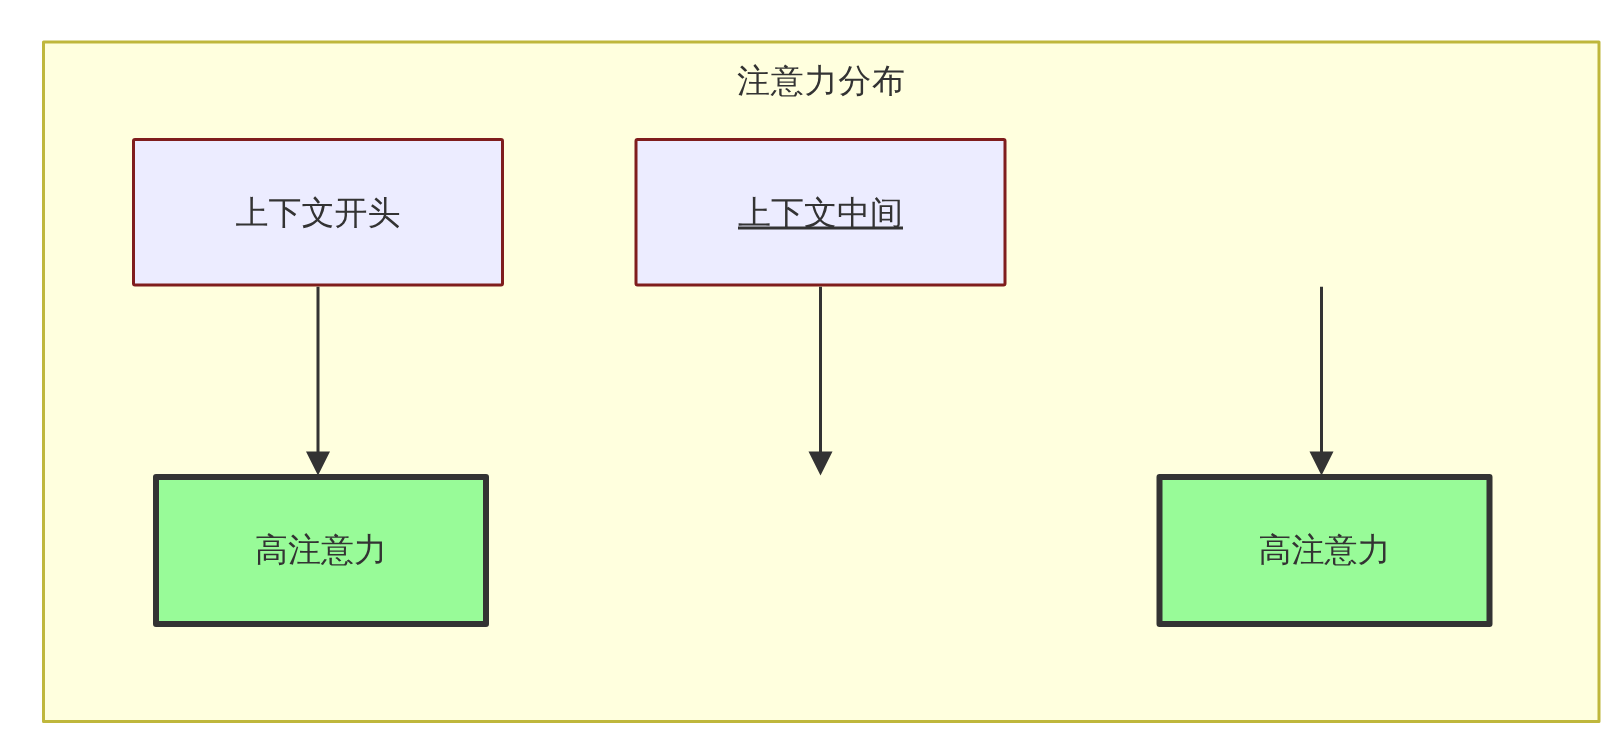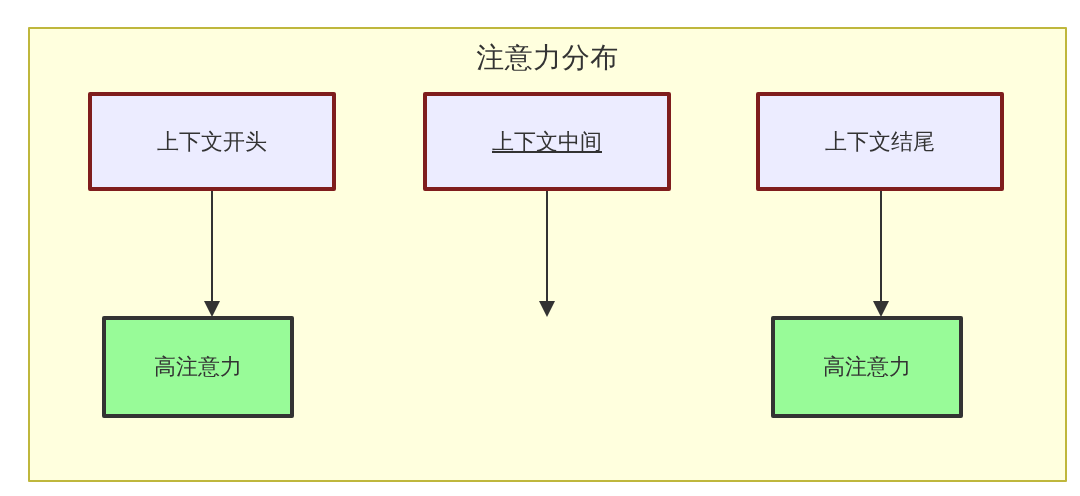--- a/index.html
+++ b/index.html
@@ -30,46 +30,46 @@
     background: #ffffde;
     border: 2px solid #bfb73c;
     border-radius: 1px;
   }
   #cluster-title {
     position: absolute;
     left: 0;
     top: 10px;
     width: 100%;
     text-align: center;
-    font-size: 28px;
+    font-size: 22px;
     color: #333333;
     letter-spacing: 0.5px;
     white-space: nowrap;
   }
   
   .node {
     position: absolute;
     box-sizing: border-box;
     display: flex;
     align-items: center;
     justify-content: center;
     font-size: 22px;
     color: #333333;
     white-space: nowrap;
     border-radius: 2px;
   }
   .node.context {
     background: #ececff;
-    border: 4px solid #7f1d1d;
+    border: 2px solid #7f1d1d;
     width: 248px;
     height: 99px;
   }
   .node.attn {
     border: 4px solid #333333;
-    width: 192px;
+    width: 224px;
     height: 102px;
   }
   .node.attn.high { background: #98fb98; }
   .node.attn.low  { background: #fb8b91; }
 
   
   .col1-top { left: 88px;  top: 92px; }
   .col2-top { left: 423px; top: 92px; text-decoration: underline; }
   .col3-top { left: 756px; top: 92px; }
 
@@ -99,23 +99,20 @@
   </div>
 
   <div class="node context col1-top">
     <span>上下文开头</span>
   </div>
 
   <div class="node context col2-top">
     <span>上下文中间</span>
   </div>
 
-  <div class="node context col3-top">
-    <span>上下文结尾</span>
-  </div>
 
   <div class="arrow a1">
     <svg width="20" height="128" viewBox="0 0 20 128">
       <line x1="10" y1="0" x2="10" y2="112" stroke="#333333" stroke-width="2"></line>
       <polygon points="10,126 2,110 18,110" fill="#333333"></polygon>
     </svg>
   </div>
 
   <div class="arrow a2">
     <svg width="20" height="128" viewBox="0 0 20 128">

